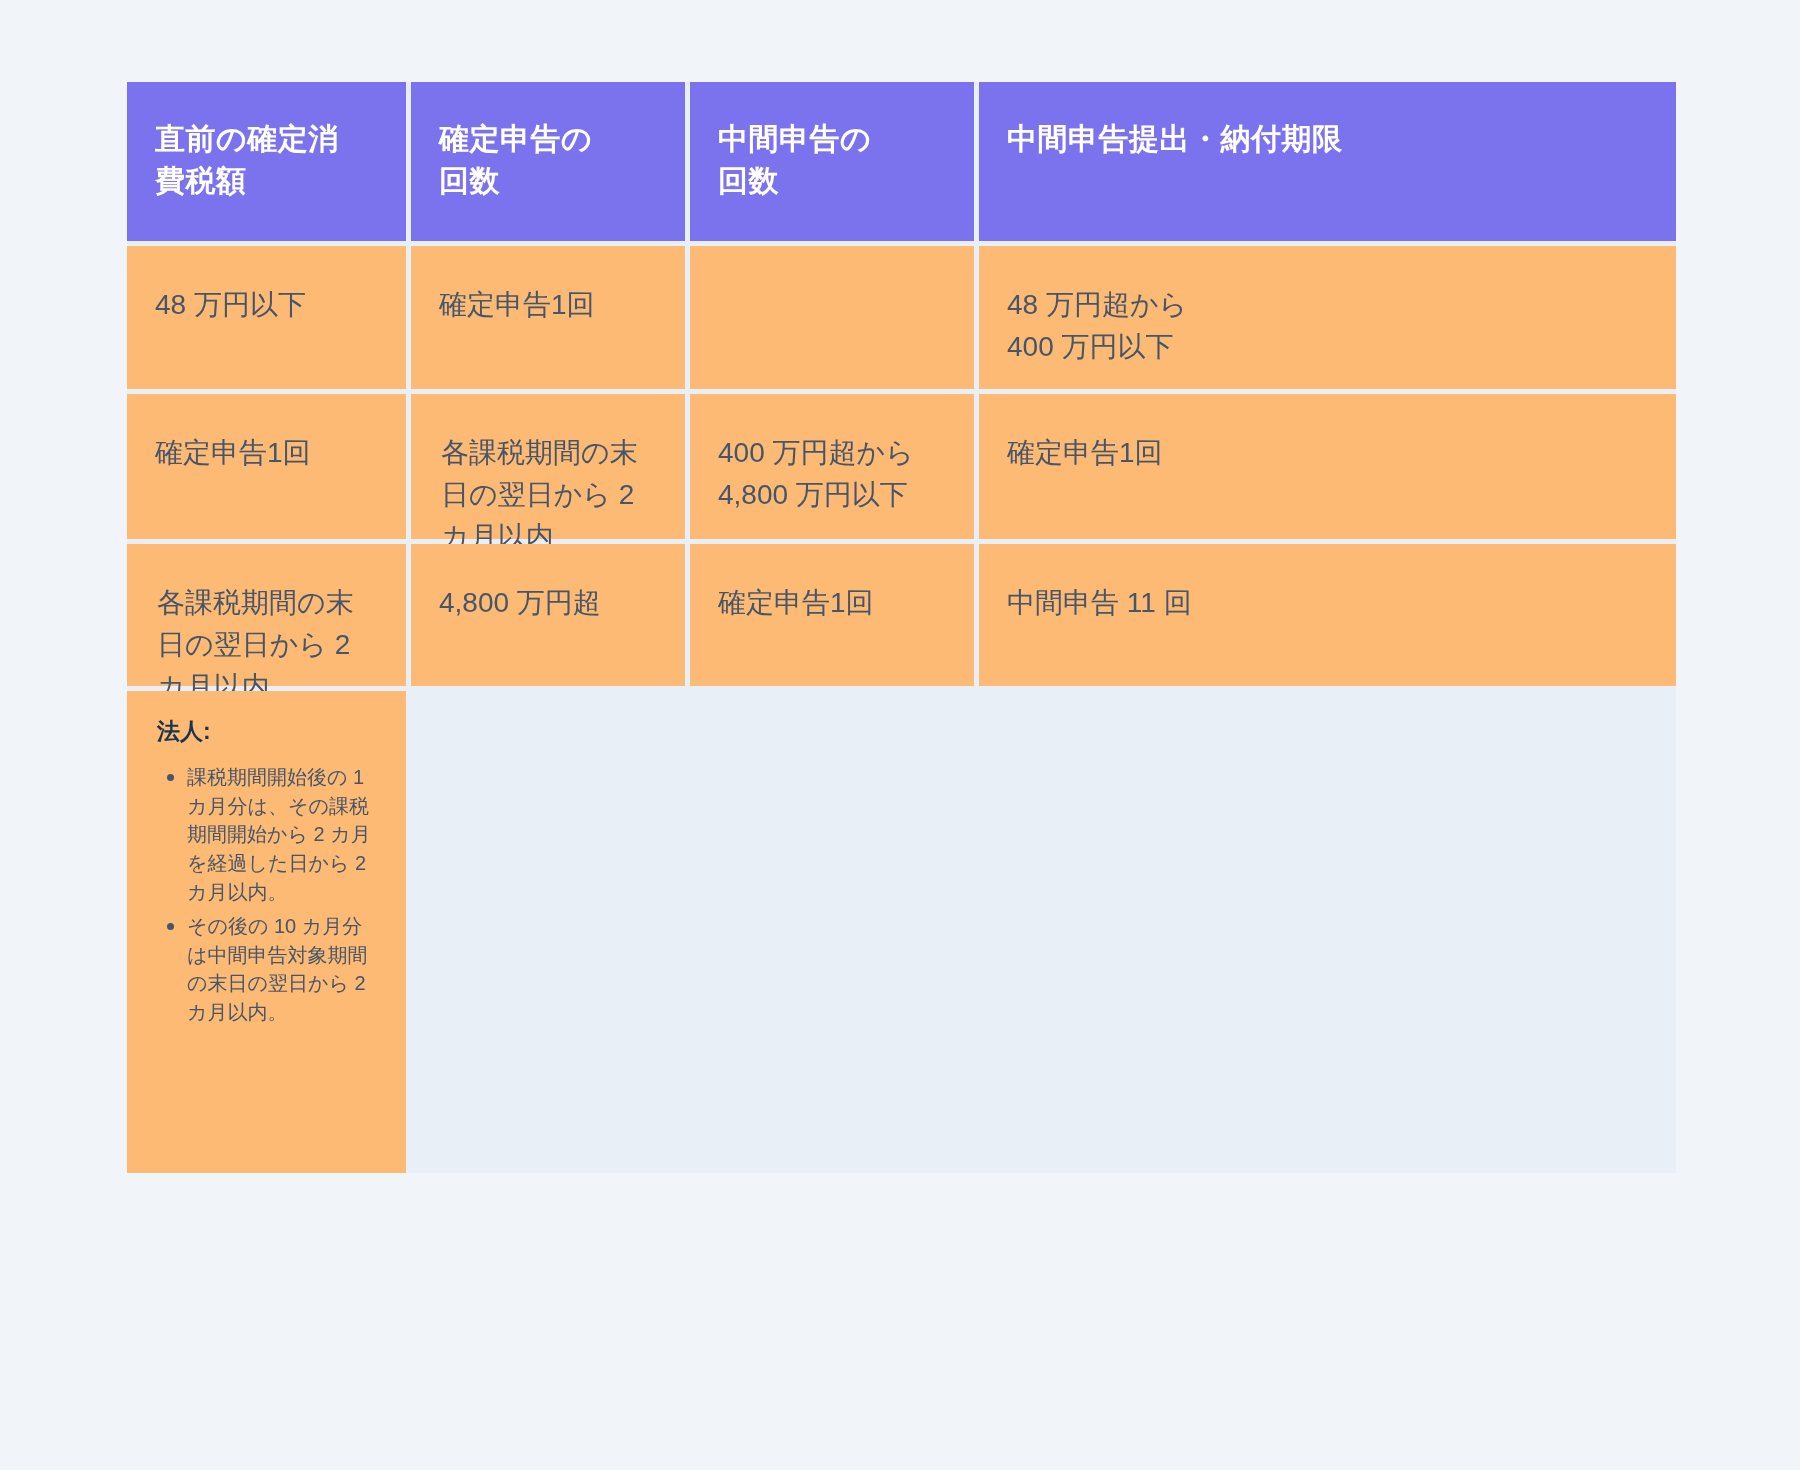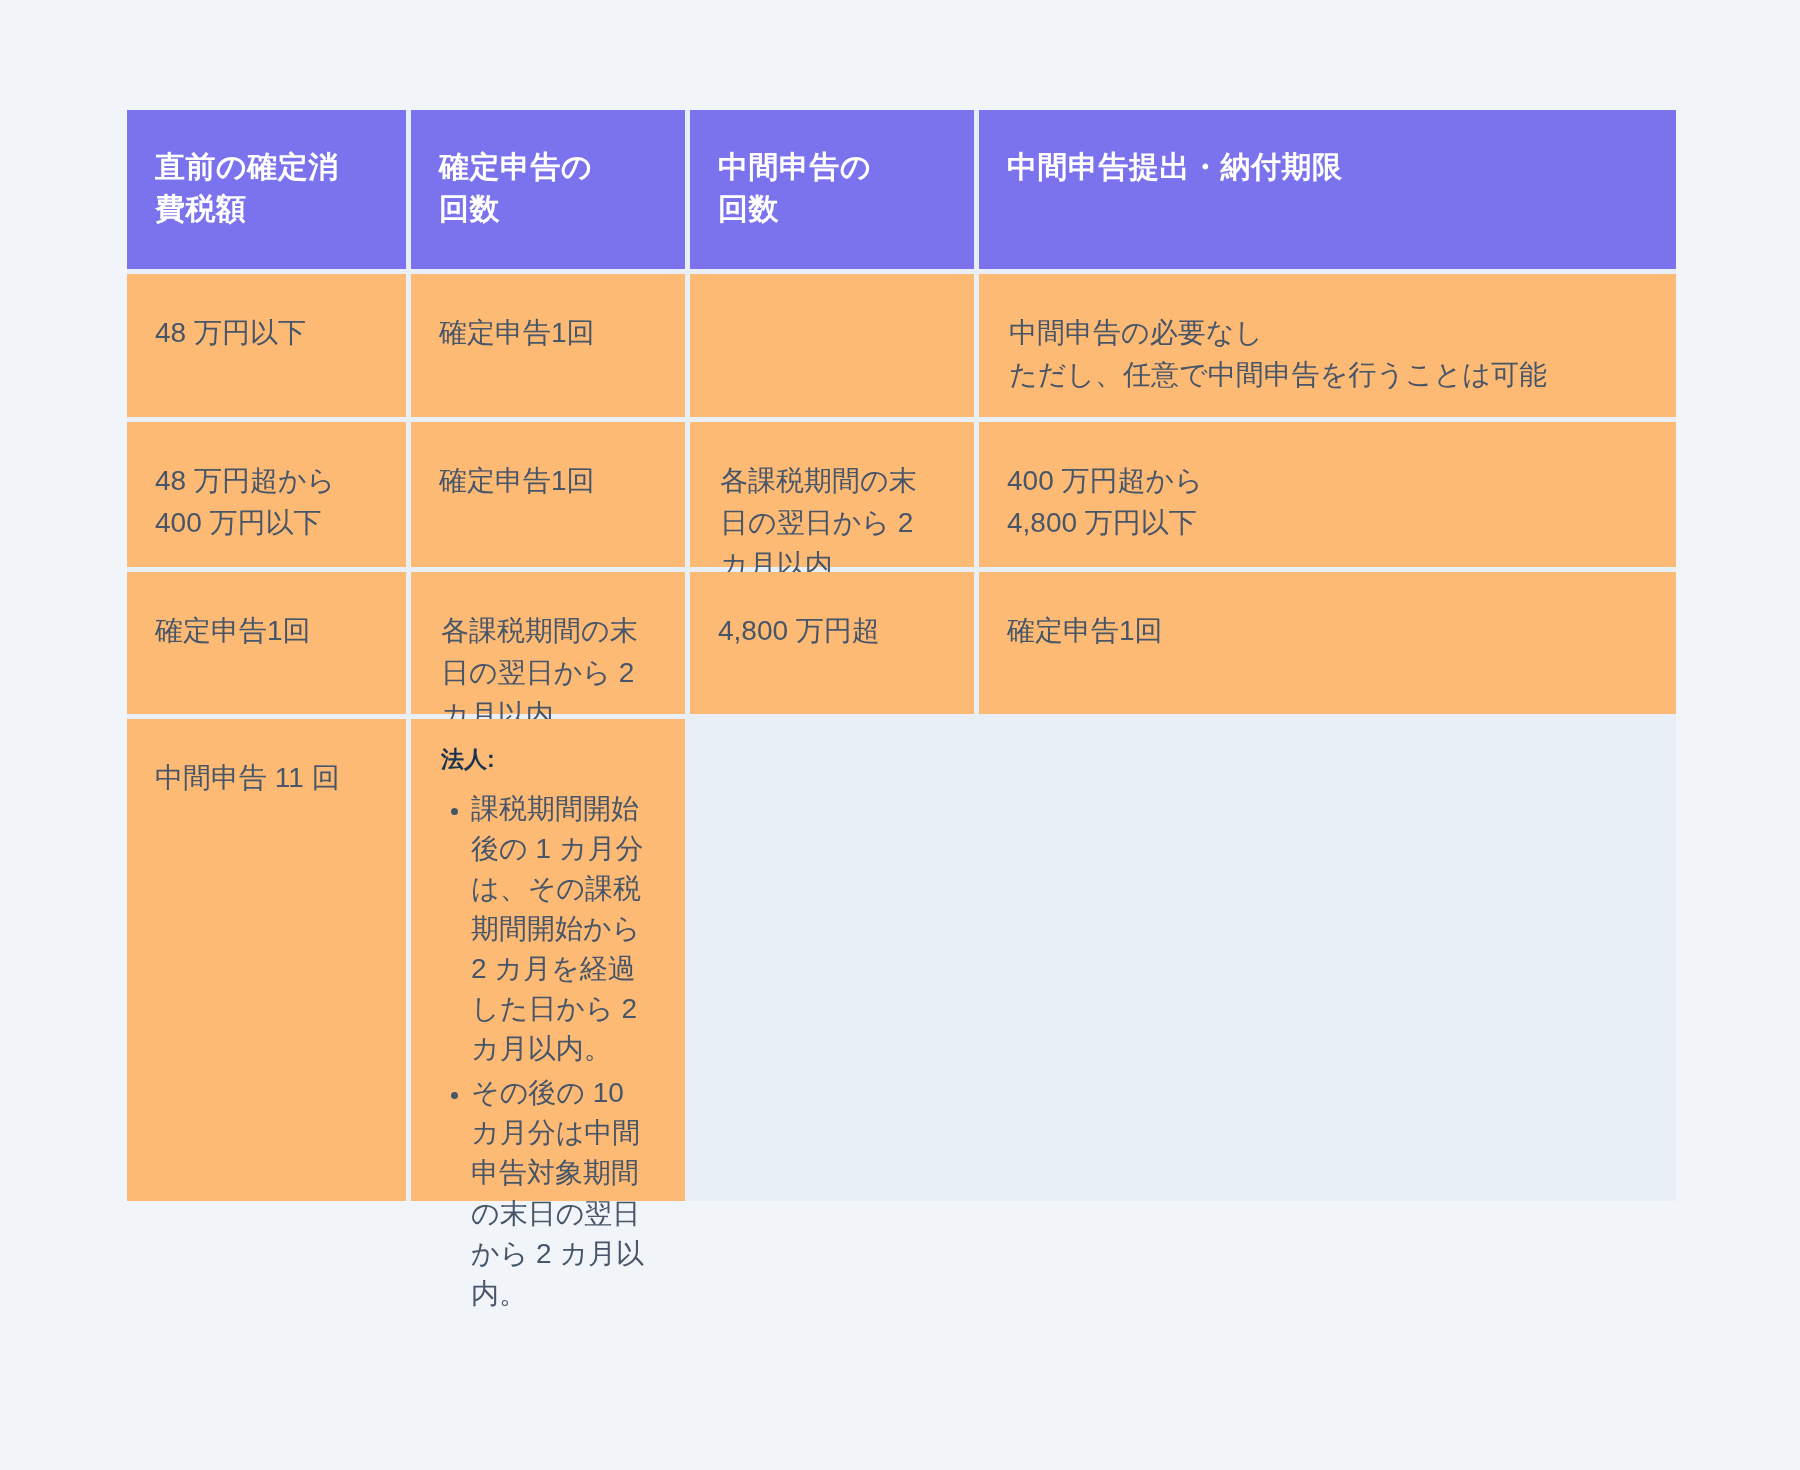--- a/index.html
+++ b/index.html
@@ -5,21 +5,21 @@
   * { box-sizing: border-box; margin: 0; padding: 0; }
   html, body {
     width: 1800px;
     height: 1470px;
     background: #f1f5f9;
     font-family: "Liberation Sans", "DejaVu Sans", sans-serif;
     overflow: hidden;
   }
   .table-wrap {
     width: 1549px;
-    margin: 110px 124px 0 127px;
+    margin: 82px 124px 0 127px;
   }
   .grid {
     display: grid;
     grid-template-columns: 279px 274px 284px 1fr;
     grid-template-rows: 159px 143px 145px 142px 482px;
     gap: 5px;
     background: #e9eff6;
     width: 100%;
   }
   .cell { background: #fdba74; }
@@ -48,21 +48,21 @@
     line-height: 1.4;
   }
   .section-heading.second { margin-top: 76px; }
   .bullets {
     margin: 14px 0 0 0;
     padding-left: 30px;
     list-style: disc;
   }
   .bullets li {
     color: #475569;
-    font-size: 28px;
+    font-size: 20px;
     line-height: 1.43;
     margin-bottom: 4px;
   }
   .bullets li::marker { color: #475569; font-size: 22px; }
 </style>
 </head>
 <body>
 
 <div class="table-wrap">
   <div class="grid">
@@ -71,22 +71,20 @@
 費税額</div>
     <div class="cell th preline">確定申告の
 回数</div>
     <div class="cell th preline">中間申告の
 回数</div>
     <div class="cell th preline">中間申告提出・納付期限</div>
 
     <div class="cell td preline">48 万円以下</div>
     <div class="cell td preline">確定申告1回</div>
     <div class="cell td preline"></div>
-    <div class="cell td wide preline">中間申告の必要なし
-ただし、任意で中間申告を行うことは可能</div>
 
     <div class="cell td preline">48 万円超から
 400 万円以下</div>
     <div class="cell td preline">確定申告1回</div>
     <div class="cell td wide preline">各課税期間の末日の翌日から 2 カ月以内</div>
 
     <div class="cell td preline">400 万円超から
 4,800 万円以下</div>
     <div class="cell td preline">確定申告1回</div>
     <div class="cell td wide preline">各課税期間の末日の翌日から 2 カ月以内</div>

